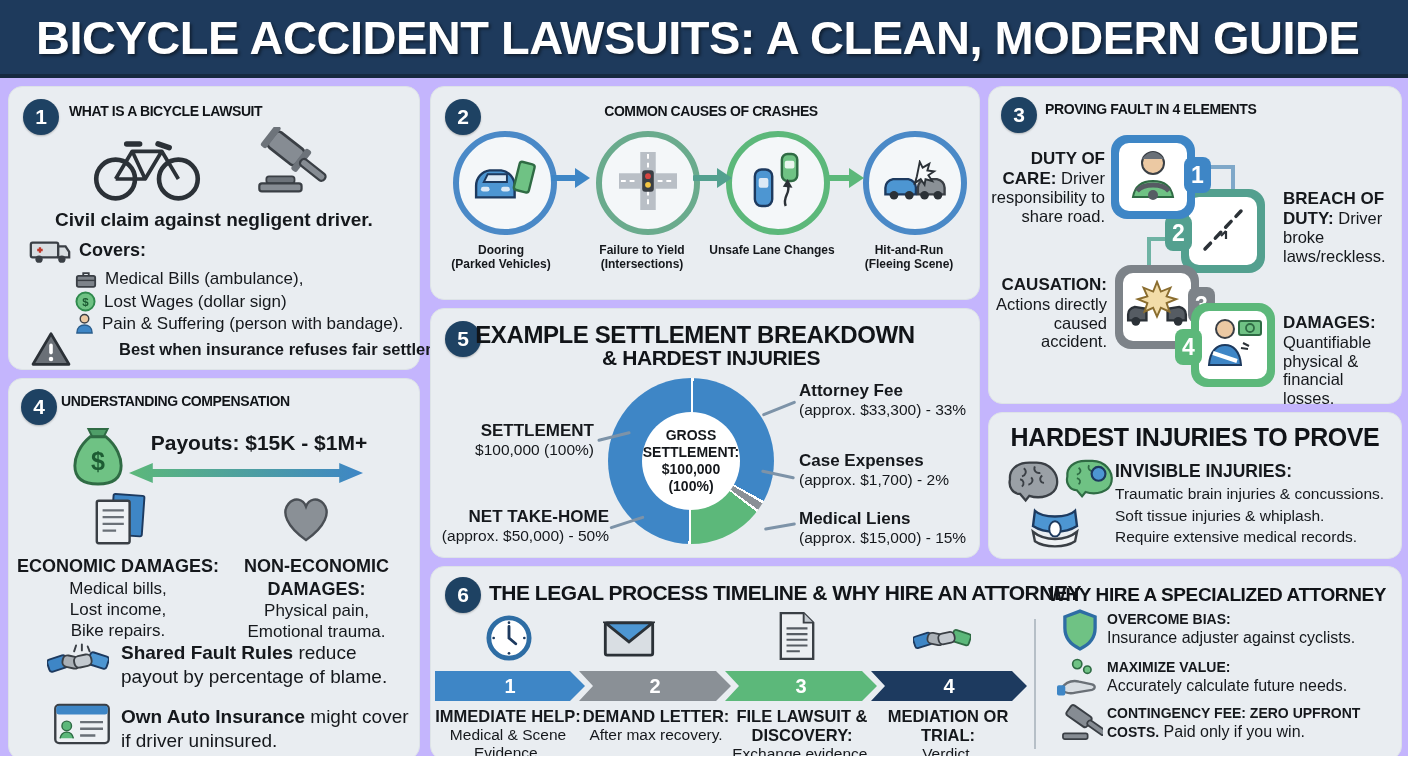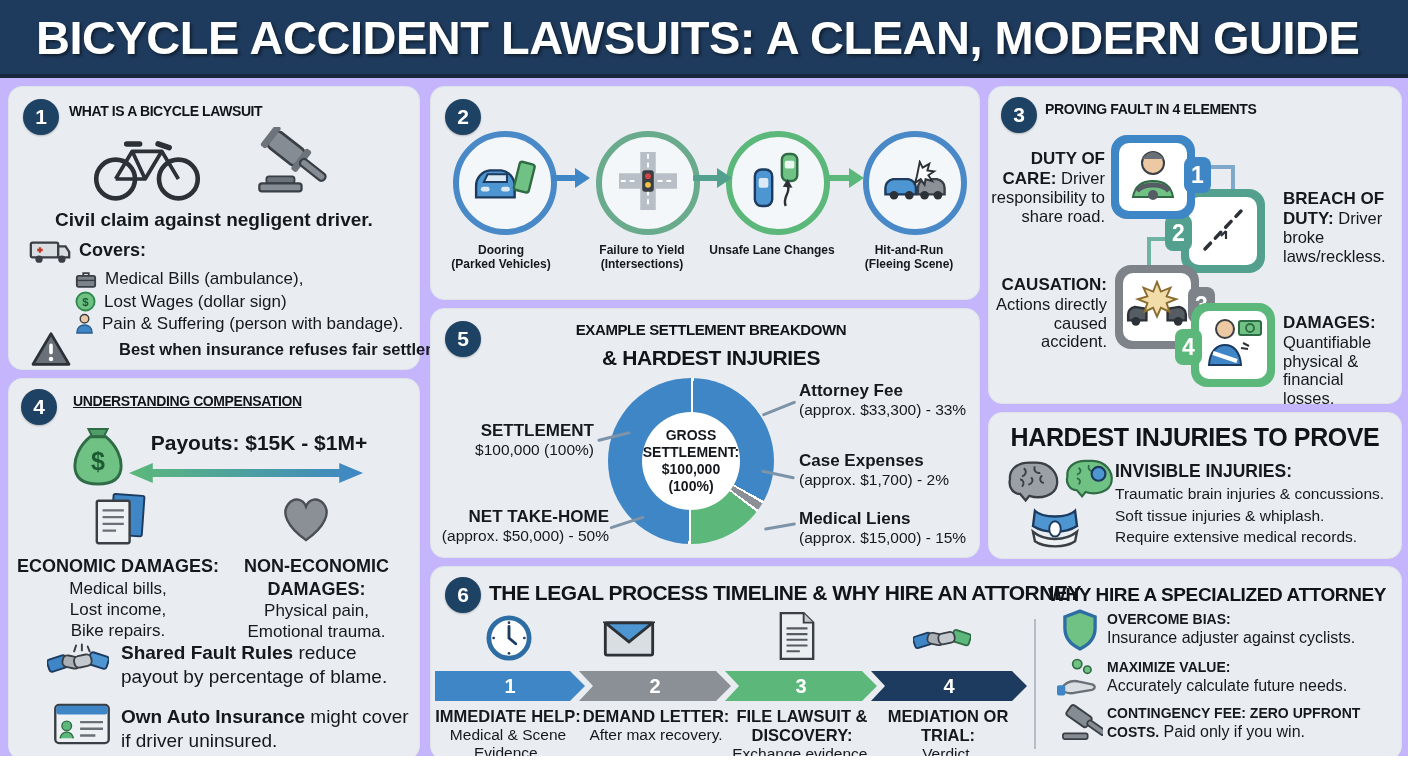--- a/index.html
+++ b/index.html
@@ -131,20 +131,21 @@
           <rect x="20" y="14" width="4" height="12" rx="2" fill="#fff"></rect>
             <circle cx="22" cy="31" r="2.5" fill="#fff"></circle>
         </svg>
         </span>
       <span class="bold nw" style="font-size:16.5px;margin-left:40px;">Best when insurance refuses fair settlement.</span>
     </div>
   </div>
 
   <div class="panel" style="left:430px;top:86px;width:548px;height:212px;">
     <div class="badge" style="left:14px;top:12px;">2</div>
+    <div class="ptitle abs ctr" style="left:60px;top:16px;width:440px;">COMMON CAUSES OF CRASHES</div>
     <div class="ring" style="left: 22px; top: 44px; border-color: rgb(74, 137, 199);">
       <span>
         <svg width="66" height="52" viewBox="0 0 68 54">
           <path d="M4 44 v-12 c0-8 6-15 14-16 h12 c8 1 14 8 14 16 v12 z" fill="#4d96d2" stroke="#1d3a5f" stroke-width="2.5"></path>
           <path d="M12 28 h24 v-8 h-20 z" fill="#dce9f5" stroke="#1d3a5f" stroke-width="2"></path>
           <rect x="9" y="33" width="9" height="5" rx="2.5" fill="#dce9f5"></rect>
           <rect x="30" y="33" width="9" height="5" rx="2.5" fill="#dce9f5"></rect>
           <rect x="46" y="8" width="16" height="30" rx="3" transform="rotate(14 54 23)" fill="#6fc284" stroke="#2f6b44" stroke-width="2.5"></rect>
         </svg></span>
     </div>
@@ -276,21 +277,21 @@
     <div class="ftxt" style="left:294px;top:102px;width:112px;">
       <span class="bold">BREACH OF DUTY:</span><span> Driver broke laws/reckless.</span></div>
     <div class="ftxt rt" style="left:0px;top:188px;width:118px;">
       <span class="bold">CAUSATION:</span><span> Actions directly caused accident.</span></div>
     <div class="ftxt" style="left:294px;top:226px;width:112px;">
       <span class="bold">DAMAGES:</span><span> Quantifiable physical &amp; financial losses.</span></div>
   </div>
 
   <div class="panel" style="left:8px;top:378px;width:410px;height:380px;">
     <div class="badge" style="left:12px;top:10px;">4</div>
-    <div class="ptitle abs" style="left:64px;top:14px;text-decoration:underline;">UNDERSTANDING COMPENSATION</div>
+    <div class="ptitle abs" style="left:52px;top:14px;">UNDERSTANDING COMPENSATION</div>
     <span class="abs" style="left:62px;top:46px;">
       <svg width="54" height="62" viewBox="0 0 56 64">
         <path d="M22 12 L18 4 h20 L34 12 Z" fill="#4f9e68" stroke="#2f6b44" stroke-width="2"></path>
         <path d="M20 12 h16 C48 22 52 34 52 42 C52 56 42 61 28 61 C14 61 4 56 4 42 C4 34 8 22 20 12 Z" fill="#6fc284" stroke="#2f6b44" stroke-width="3"></path>
         <text x="28" y="47" text-anchor="middle" font-size="26" font-weight="bold" fill="#1d5c33">$</text>
       </svg></span>
     <div class="abs ctr bold" style="left:130px;top:52px;width:240px;font-size:21px;">Payouts: $15K - $1M+</div>
     <span class="abs" style="left:118px;top:82px;">
       <svg width="238" height="24" viewBox="0 0 240 24">
         <defs>
@@ -341,21 +342,21 @@
         <path d="M7 37 c1-5 4-6.5 7-6.5 s6 1.5 7 6.5" fill="#5cb87a" stroke="#2f6b44" stroke-width="1.5"></path>
         <path d="M28 20 h24 M28 27 h24 M28 34 h16" stroke="#6a7077" stroke-width="2.5"></path>
       </svg></span>
     <div class="abs" style="left:112px;top:326px;width:292px;font-size:19px;line-height:1.25;">
       <span class="bold">Own Auto Insurance</span><span> might cover if driver uninsured.</span>
     </div>
   </div>
 
   <div class="panel" style="left:430px;top:308px;width:548px;height:248px;">
     <div class="badge" style="left:14px;top:12px;">5</div>
-    <div class="ptitle abs ctr" style="left:60px;top:12px;width:440px;font-size:15px;">EXAMPLE SETTLEMENT BREAKDOWN</div>
+    <div class="ptitle abs ctr" style="left:44px;top:12px;width:440px;font-size:24px;">EXAMPLE SETTLEMENT BREAKDOWN</div>
     <div class="ptitle abs ctr" style="left:60px;top:37px;width:440px;font-size:21px;">&amp; HARDEST INJURIES</div>
     <div id="donut" style="left: 177px; top: 69px; width: 166px; height: 166px; background: conic-gradient(rgb(255, 255, 255) 0%, rgb(255, 255, 255) 0.5%, rgb(62, 134, 198) 0.5%, rgb(62, 134, 198) 33%, rgb(255, 255, 255) 33%, rgb(255, 255, 255) 33.5%, rgb(138, 144, 150) 33.5%, rgb(138, 144, 150) 35%, rgb(255, 255, 255) 35%, rgb(255, 255, 255) 35.5%, rgb(92, 184, 122) 35.5%, rgb(92, 184, 122) 50%, rgb(255, 255, 255) 50%, rgb(255, 255, 255) 50.5%, rgb(62, 134, 198) 50.5%, rgb(62, 134, 198) 100%);">
       <div id="donut-hole">
         <div>GROSS</div>
         <div>SETTLEMENT:</div>
         <div>$100,000</div>
         <div>(100%)</div>
       </div>
     </div>
     <div class="leader" style="left:166px;top:126px;width:34px;transform:rotate(-14deg);"></div>

